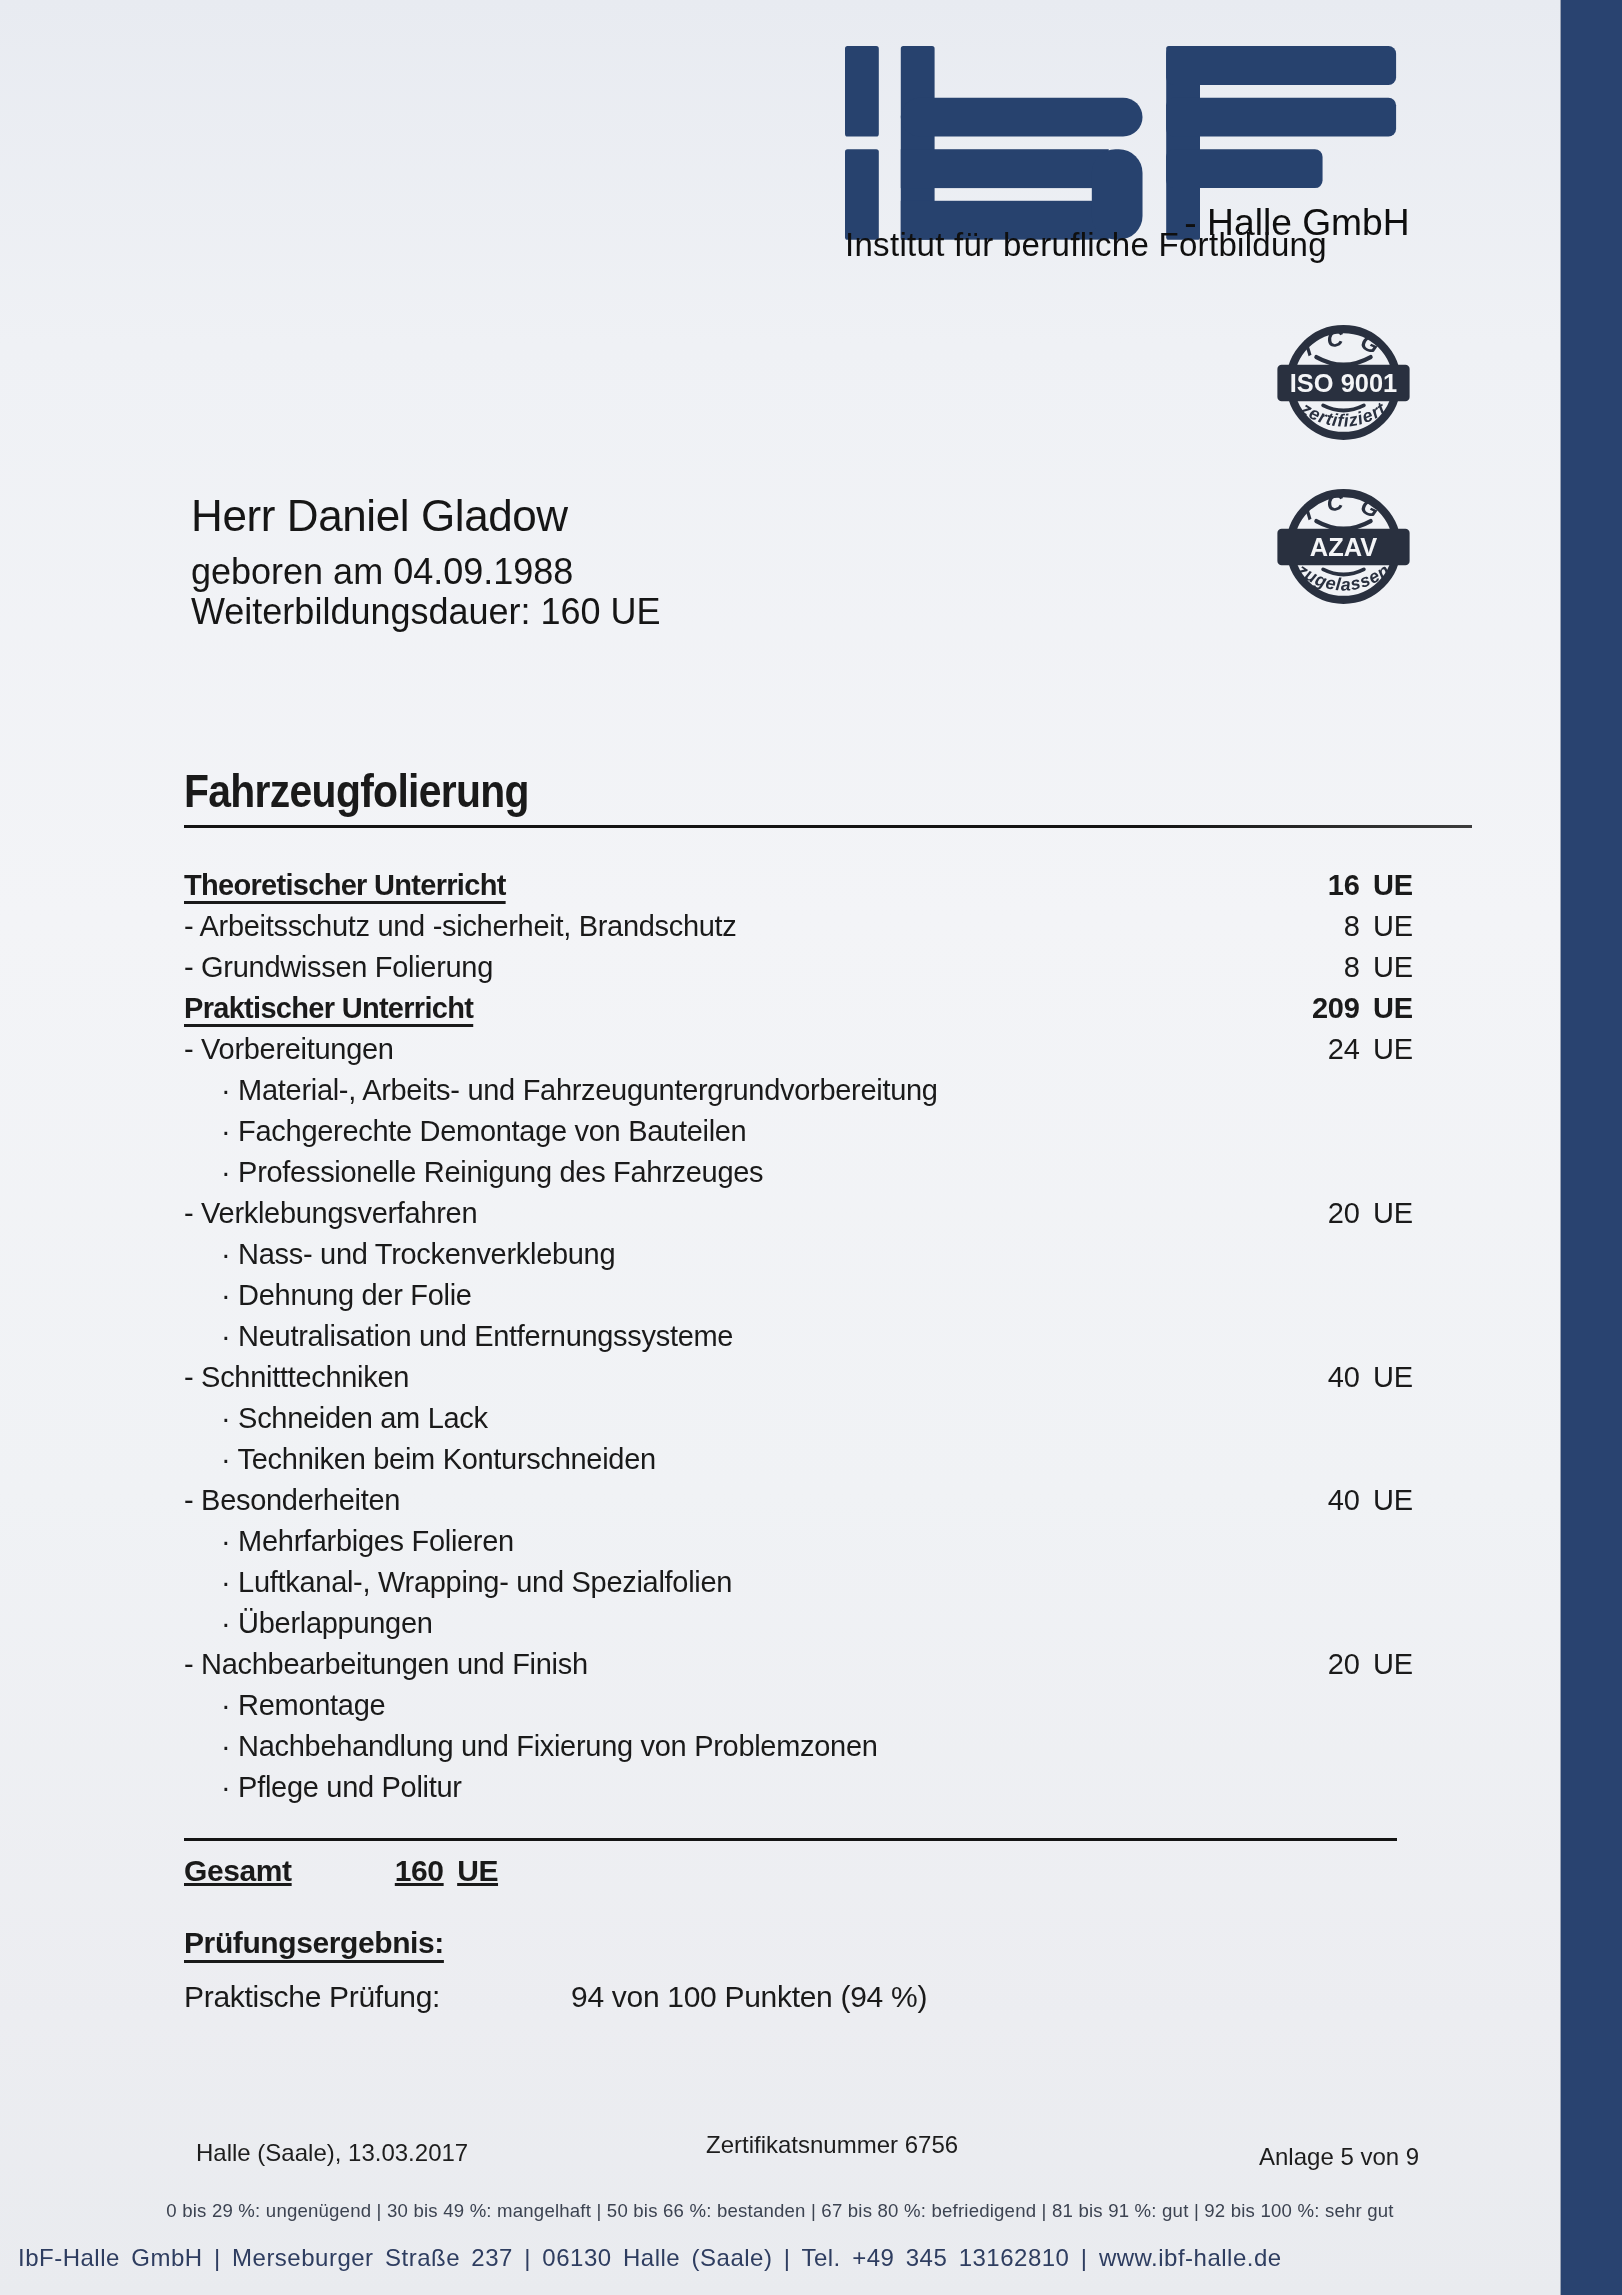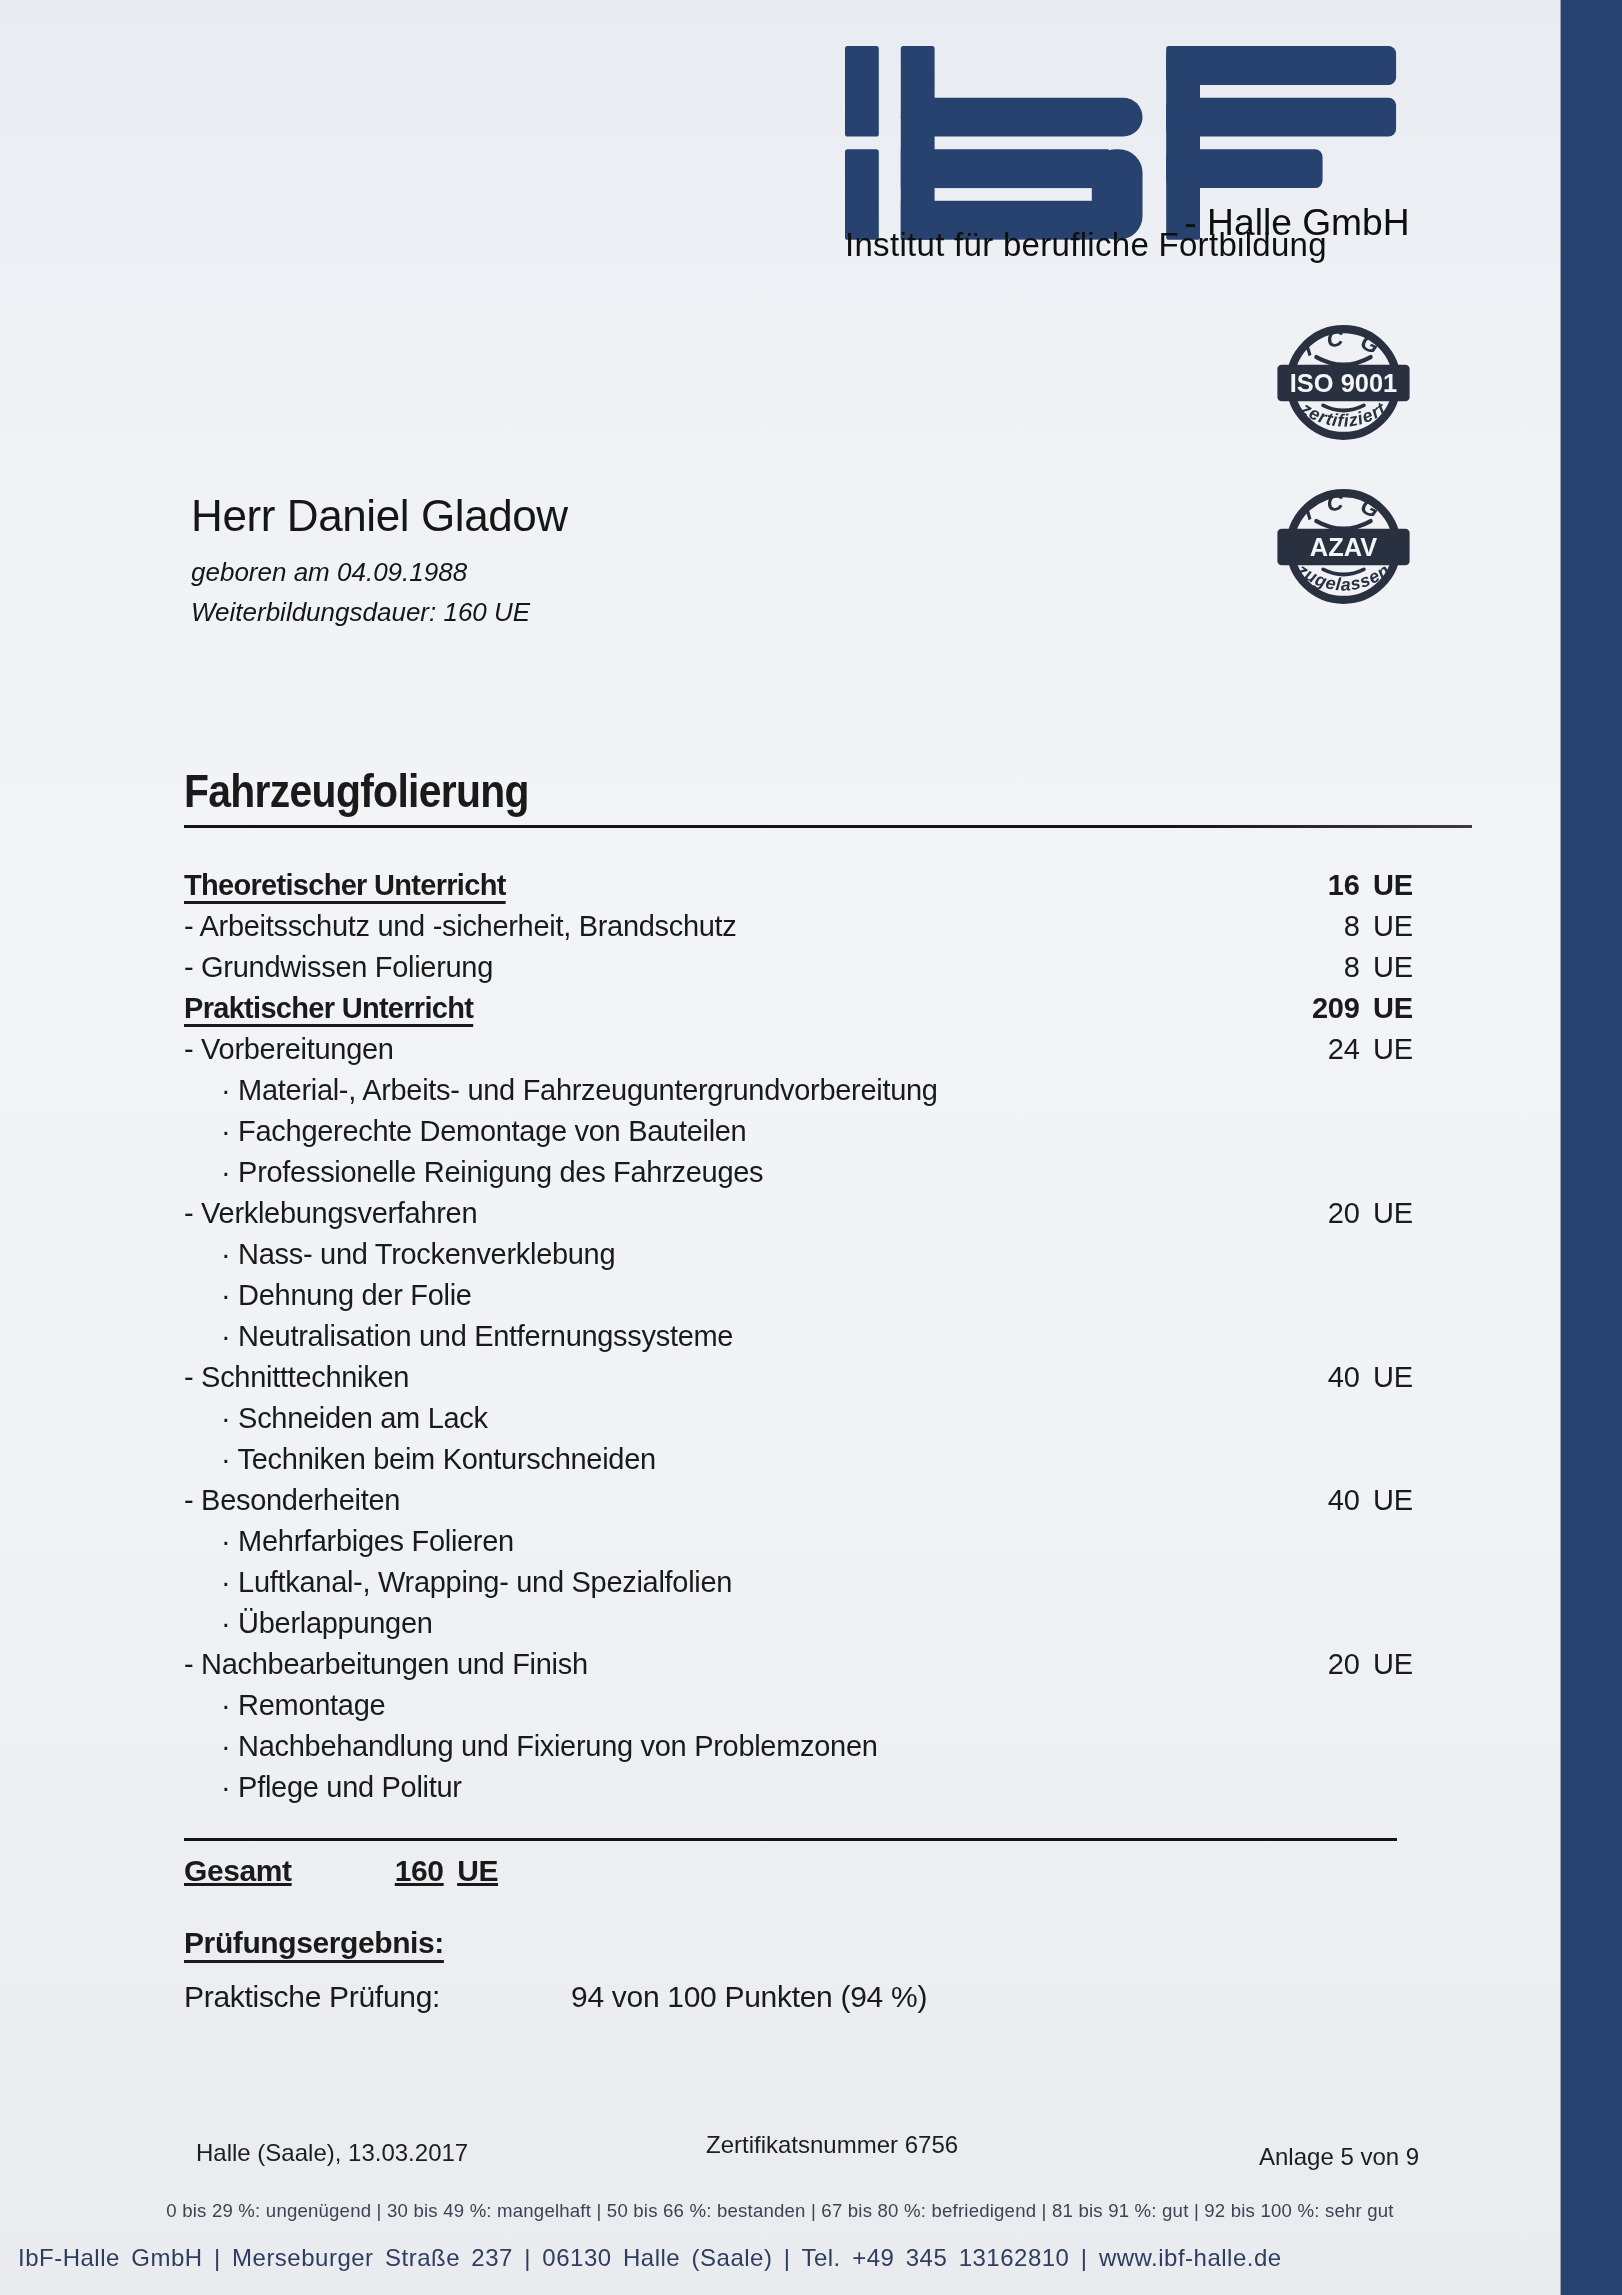--- a/index.html
+++ b/index.html
@@ -12,21 +12,21 @@
   .side-band{position:absolute;top:0;height:2295px;background:#294370;border-left:1.7px solid #9aa3b5;}
   
   .logo-svg{position:absolute;}
   .logo-subtitle{position:absolute;font-size:33px;font-weight:500;color:#0f0f0f;white-space:nowrap;letter-spacing:0.3px;}
   
   .badge{position:absolute;}
   .badge text{font-family:"Liberation Sans","DejaVu Sans",sans-serif;}
   
   .recipient{position:absolute;left:191px;top:490px;}
   .recipient-name{font-size:44px;line-height:52px;letter-spacing:-0.4px;color:#161616;}
-  .recipient-sub{font-size:26px;line-height:40px;color:#161616;font-style:italic;}
+  .recipient-sub{font-size:36px;line-height:40px;color:#161616;}
   .recipient-sub.first{margin-top:10px;}
   
   .course-title{position:absolute;left:184px;top:763px;font-size:47px;font-weight:700;letter-spacing:-0.8px;white-space:nowrap;}
   .course-title .squeeze{display:inline-block;transform:scaleX(.87);transform-origin:left bottom;}
   .title-rule{position:absolute;left:184px;top:825px;width:1288px;height:3.4px;background:linear-gradient(90deg,#141414 75%,#3c3c3c);}
   
   .curriculum{position:absolute;left:184px;top:869px;width:1228px;}
   .c-row{display:flex;align-items:baseline;height:41px;font-size:29px;letter-spacing:-0.3px;white-space:nowrap;}
   .c-label{flex:1;overflow:visible;}
   .row-section .c-label{font-weight:700;letter-spacing:-0.7px;text-decoration:underline;text-decoration-thickness:3px;text-underline-offset:6px;}

